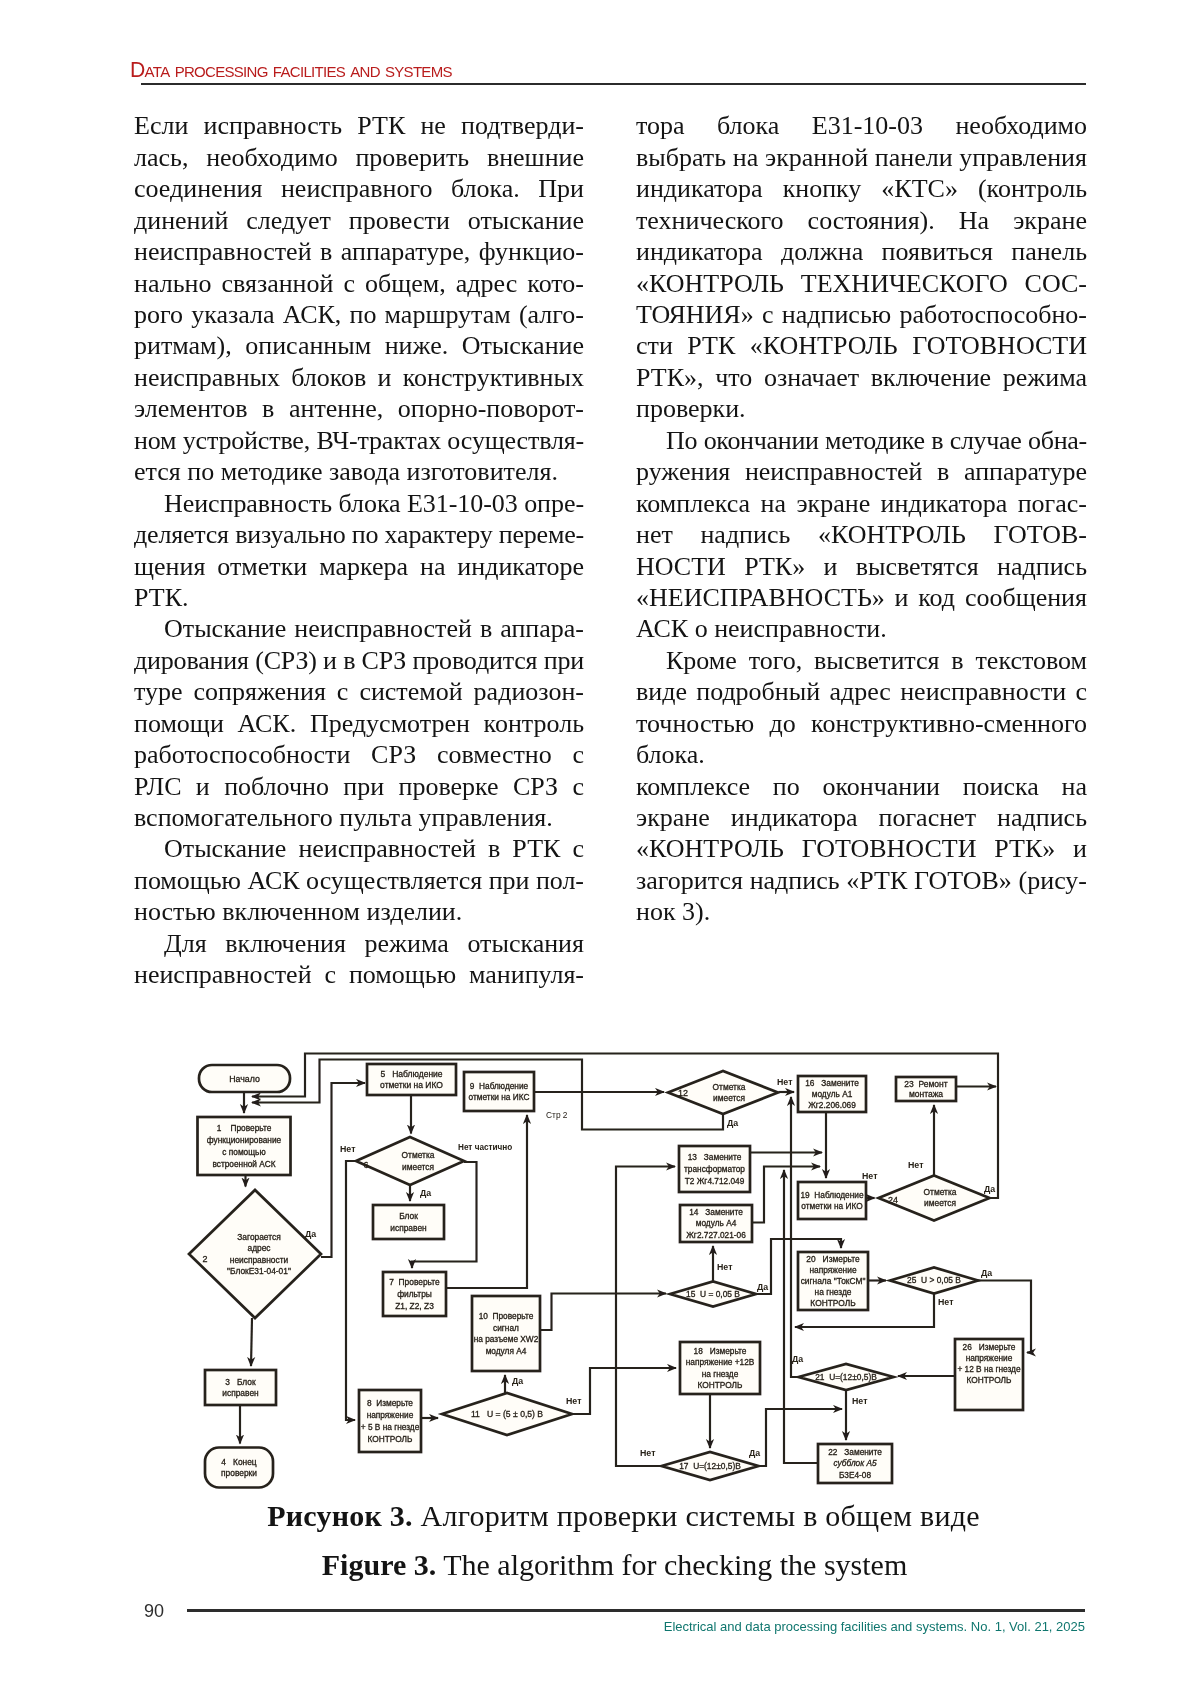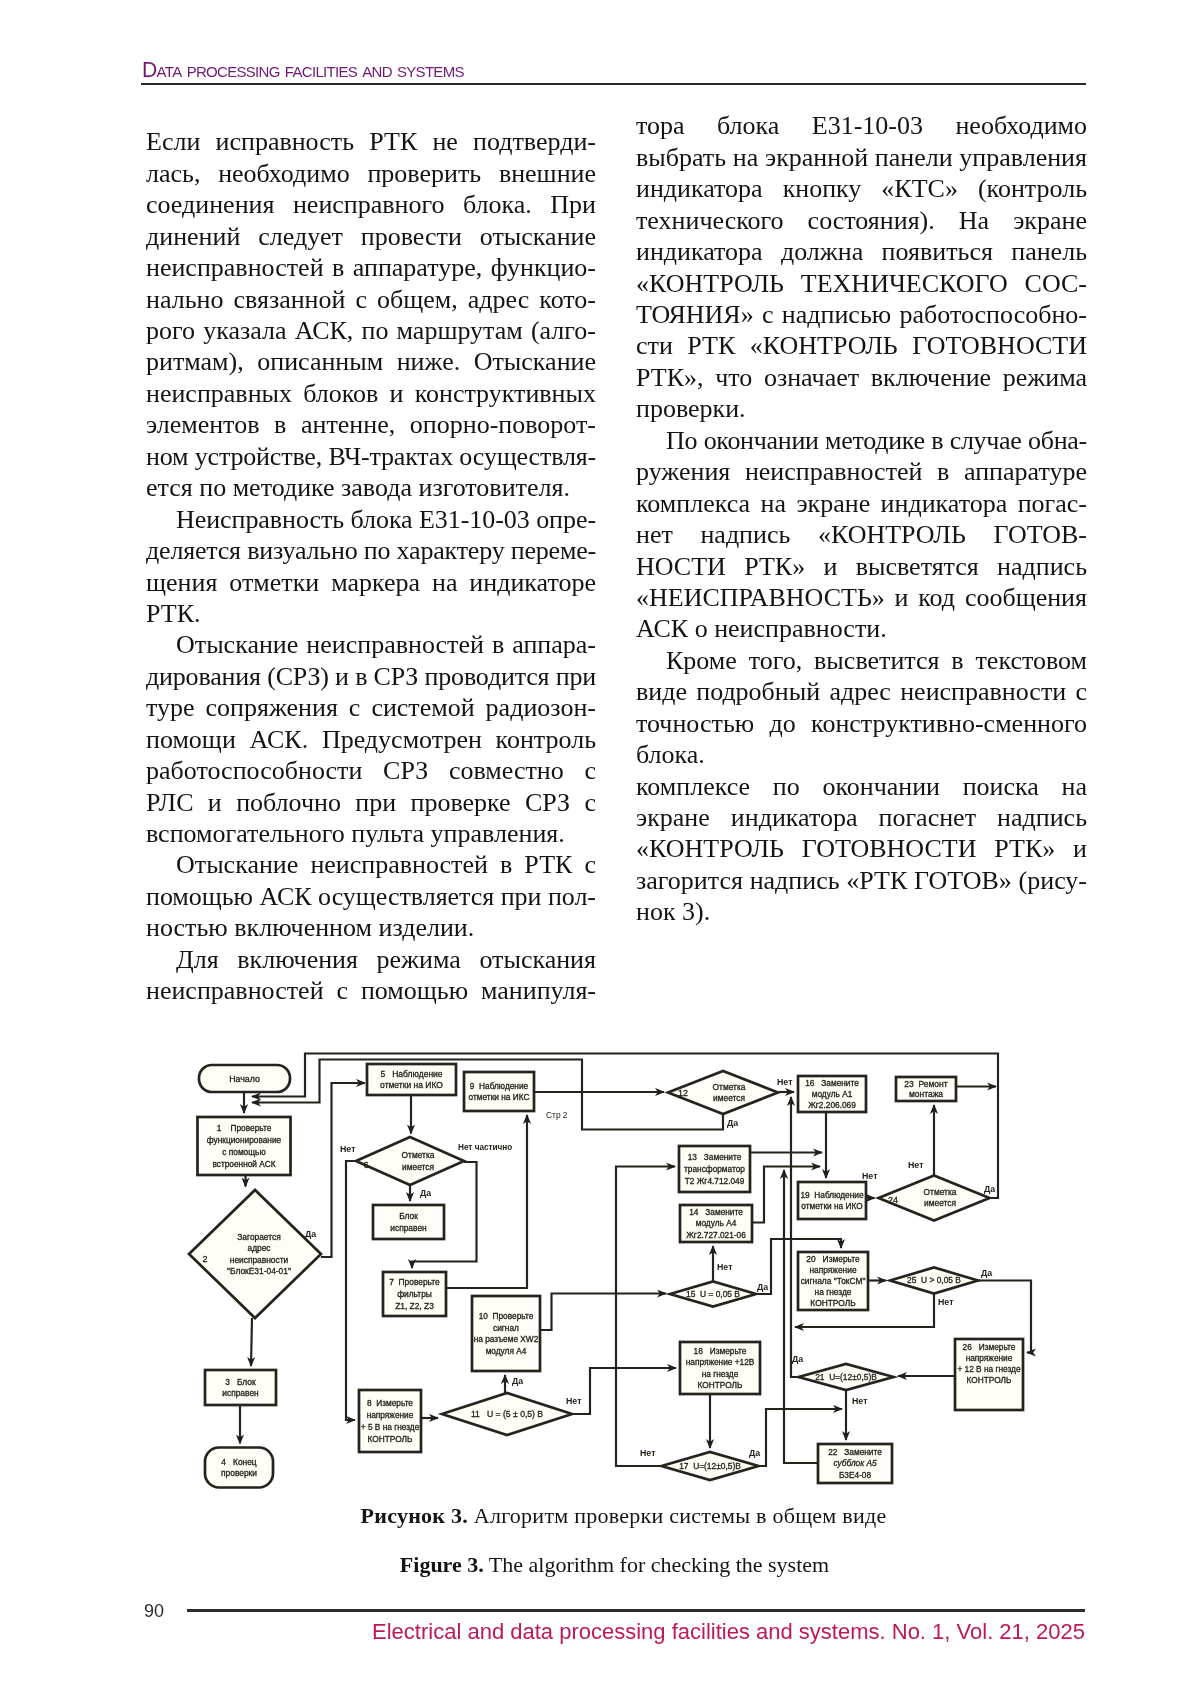--- a/index.html
+++ b/index.html
@@ -1,27 +1,27 @@
 <!DOCTYPE html>
 <html lang="ru"><head><meta charset="utf-8"><title>p90</title>
 <style>
 html,body{margin:0;padding:0;}
 body{width:1200px;height:1697px;background:#ffffff;position:relative;
  font-family:"Liberation Serif",serif;color:#111;}
-.hdr{position:absolute;left:142px;top:59px;width:945px;line-height:21px;
- font-family:"Liberation Sans",sans-serif;font-size:21.2px;color:#701a75;
+.hdr{position:absolute;left:130px;top:59px;width:945px;line-height:21px;
+ font-family:"Liberation Sans",sans-serif;font-size:21.2px;color:#b91c1c;
  font-variant:small-caps;letter-spacing:-0.7px;}
 .hrule{position:absolute;left:141px;top:82.6px;width:945px;height:2.8px;background:#2b2b2b;}
 .col{position:absolute;top:110.4px;font-size:26px;line-height:31.43px;color:#141414;}
-.colL{left:146px;width:450px;margin-top:16px;}
+.colL{left:134px;width:450px;}
 .colR{left:636px;width:451px;}
 .ln{text-align:justify;text-align-last:justify;white-space:nowrap;}
 .ln.ind{text-indent:30px;}
 .ln.last{text-align-last:left;white-space:normal;}
-.cap{position:absolute;left:142px;width:945px;text-align:center;font-size:22px;line-height:25px;color:#141414;}
+.cap{position:absolute;left:142px;width:945px;text-align:center;font-size:30px;line-height:25px;color:#141414;}
 .chart{position:absolute;left:0px;top:1040px;}
 .ft{font-family:"Liberation Sans",sans-serif;fill:#272119;text-anchor:middle;stroke:#272119;stroke-width:0.3;}
 .fl-lab{font-family:"Liberation Sans",sans-serif;fill:#272119;font-weight:bold;}
 .bx{fill:#fffdf8;stroke:#27221c;stroke-width:2.7;}
 .fl{stroke:#27221c;stroke-width:2.15;}
 .ftr{font-family:"Liberation Sans",sans-serif;position:absolute;}
 </style></head>
 <body>
 <div class="hdr">Data processing facilities and systems</div>
 <div class="hrule"></div>
@@ -252,13 +252,13 @@
 <text x="852" y="1404" class="fl-lab" font-size="8.8">Нет</text>
 <text x="640" y="1456" class="fl-lab" font-size="8.8">Нет</text>
 <text x="749" y="1456" class="fl-lab" font-size="8.8">Да</text>
 <text x="546" y="1118" font-size="8.4" font-family="Liberation Sans" fill="#272119">Стр 2</text>
 </g>
 </svg>
 <div class="cap" style="top:1503px;padding-left:9px;letter-spacing:0.25px;"><b>Рисунок 3.</b> Алгоритм проверки системы в общем виде</div>
 <div class="cap" style="top:1552px;"><b>Figure 3.</b> The algorithm for checking the system</div>
 <div class="ftr" style="left:144px;top:1598.5px;font-size:18px;line-height:25.5px;color:#2e2e2e;">90</div>
 <div class="ftr" style="left:187px;top:1609px;width:898px;height:2.6px;background:#2d2d2d;"></div>
-<div class="ftr" style="left:187px;top:1619px;width:898px;text-align:right;font-size:22px;color:#be185d;">Electrical and data processing facilities and systems. No. 1, Vol. 21, 2025</div>
+<div class="ftr" style="left:187px;top:1619px;width:898px;text-align:right;font-size:13px;color:#0f766e;">Electrical and data processing facilities and systems. No. 1, Vol. 21, 2025</div>
 
 </body></html>

